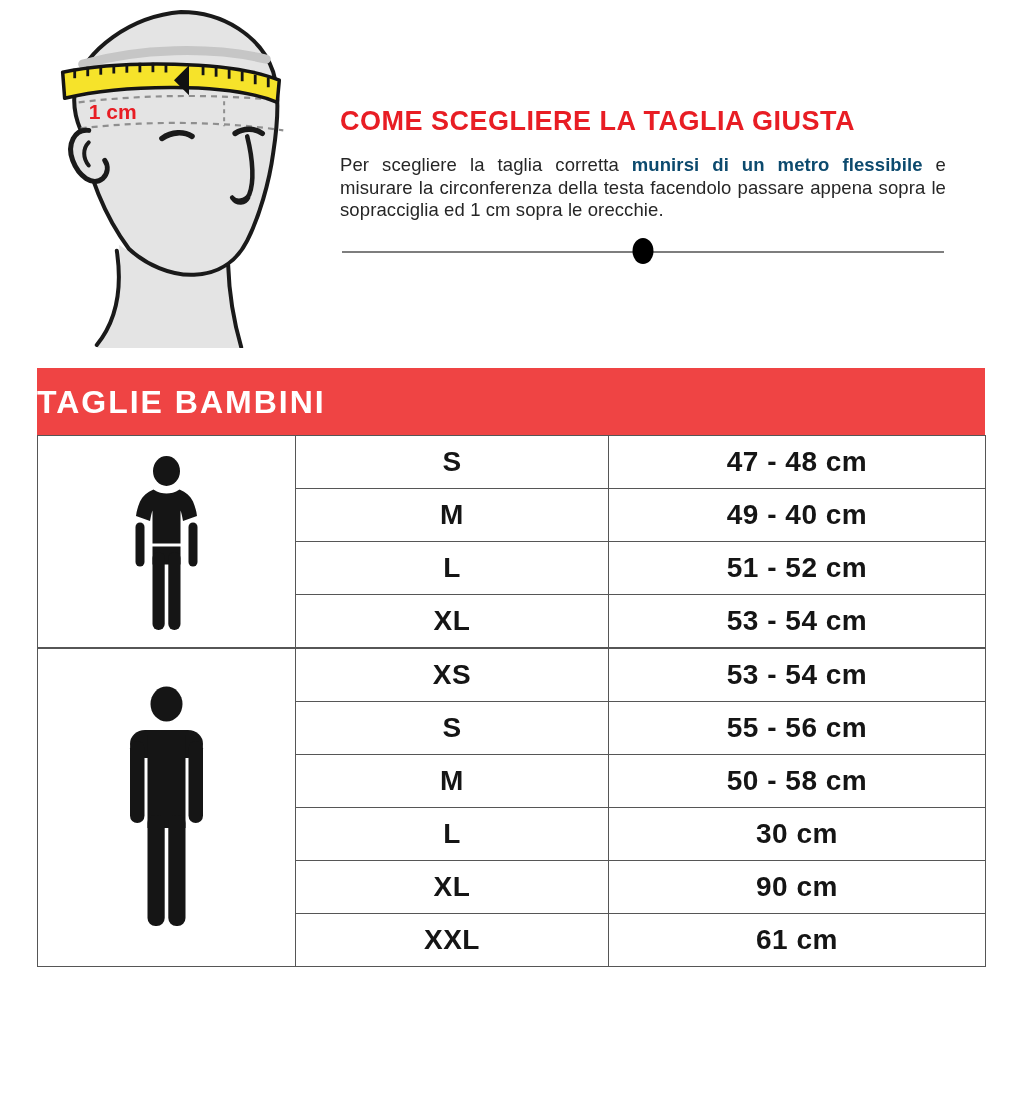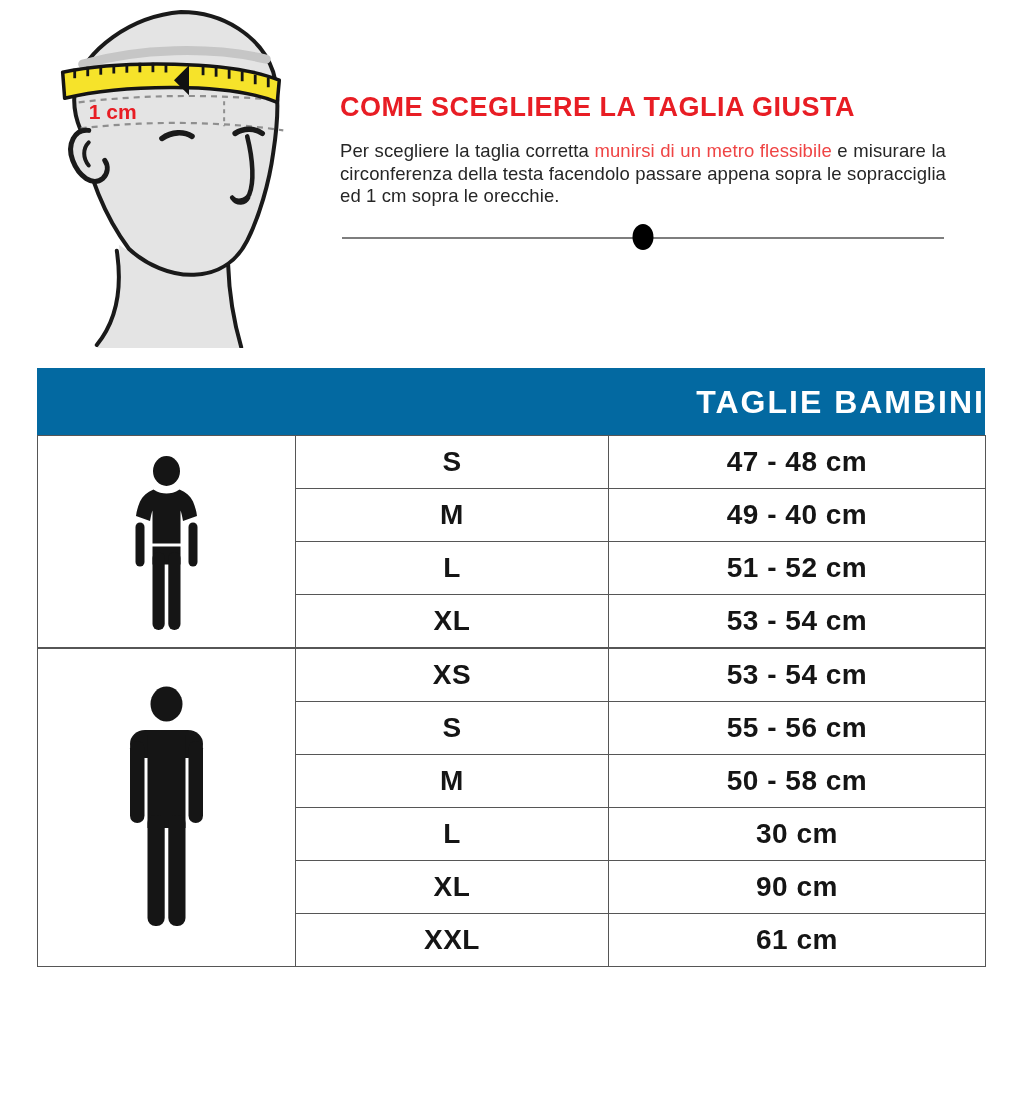--- a/index.html
+++ b/index.html
@@ -4,38 +4,38 @@
 <style>
   html,body{margin:0;padding:0;background:#ffffff;}
   body{
     width:1024px;height:1096px;position:relative;overflow:hidden;
     font-family:"Liberation Sans", sans-serif;color:#222;
   }
   
   .head-illus{position:absolute;left:30px;top:2px;width:302px;height:346px;}
   .intro{position:absolute;left:340px;top:92px;width:606px;}
   .intro h1{
-    margin:0 0 18px 0;font-size:27px;line-height:30px;font-weight:800;
+    margin:14px 0 18px 0;font-size:27px;line-height:30px;font-weight:800;
     color:#e81d24;letter-spacing:0.5px;white-space:nowrap;
   }
   .intro p{
     margin:0;font-size:18.5px;line-height:22.6px;text-align:justify;
     color:#262626;letter-spacing:0.1px;
   }
-  .intro p .b{font-weight:400;color:#ef4444;}
+  .intro p .b{font-weight:700;color:#0c4a6e;}
   .divider{position:relative;height:27px;margin-top:16px;}
   .divider .line{position:absolute;left:2px;right:2px;top:13px;border-top:2px solid #7e7e7e;}
   .divider .dot{
     position:absolute;left:50%;top:50%;transform:translate(-50%,-50%);
     width:21px;height:26px;background:#000;border-radius:50%;
   }
   
   .tables{position:absolute;left:37px;top:368px;width:948px;}
   .band{
-    background:#0369a1;color:#fff;text-align:right;
+    background:#ef4444;color:#fff;text-align:left;
     font-size:32px;font-weight:700;letter-spacing:2px;
     height:67px;line-height:68px;
   }
   .band.second{margin-top:37px;}
   table.size-table{width:100%;border-collapse:collapse;table-layout:fixed;}
   table.size-table td{
     border:1px solid #565656;text-align:center;vertical-align:middle;
     font-size:28px;font-weight:700;color:#151515;letter-spacing:0.5px;
     height:52px;padding:0;
   }

